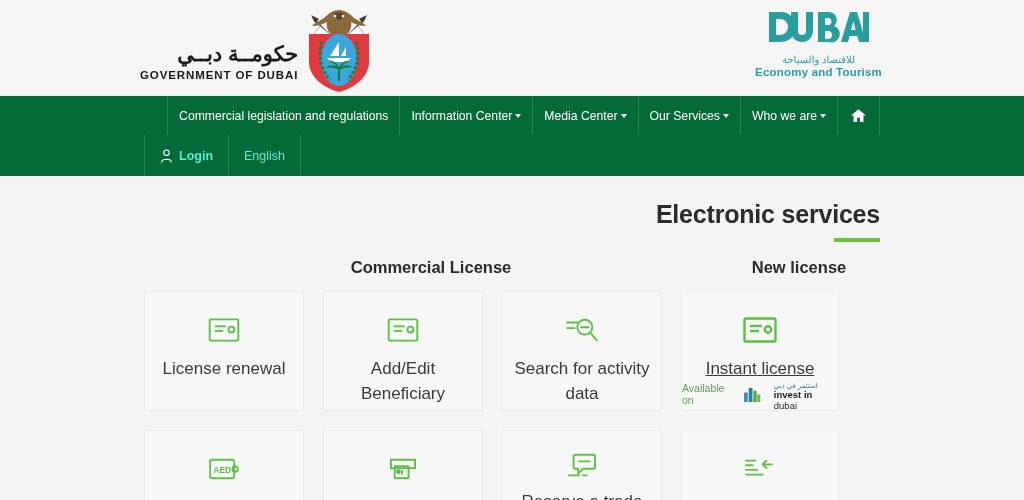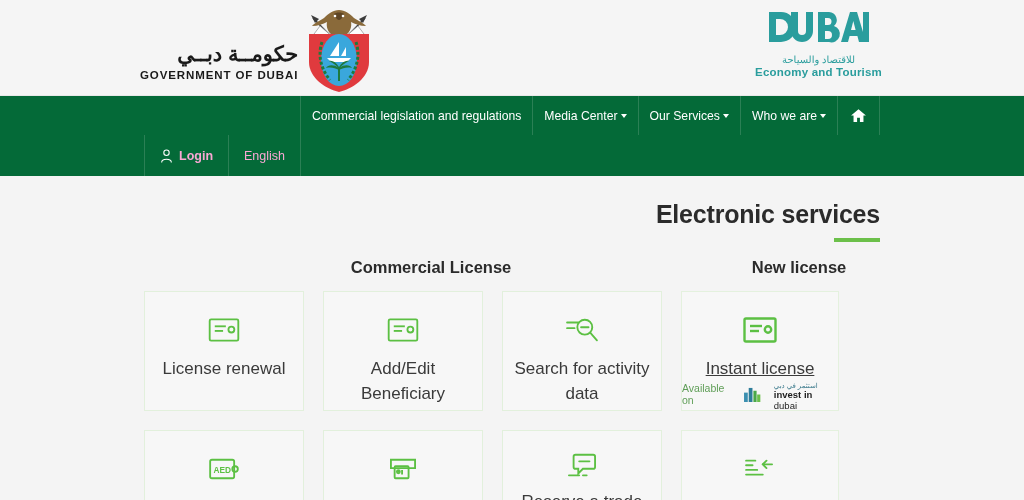--- a/index.html
+++ b/index.html
@@ -58,21 +58,21 @@
     border-left: 3.5px solid transparent;
     border-right: 3.5px solid transparent;
     border-top: 4px solid #ffffff;
   }
   .home-cell { padding: 0 12px; }
 
   .nav-sub { height: 41px; display: flex; padding-left: 144px; }
   .sub-item {
     display: flex; align-items: center; gap: 6px;
     padding: 0 15px;
-    color: #f9a8d4; font-size: 12.5px;
+    color: #5eead4; font-size: 12.5px;
     border-left: 1px solid #2b8055;
     cursor: pointer;
     justify-content: space-between;
   }
   .sub-item.bold { font-weight: bold; }
   .sub-item:last-child { border-right: 1px solid #2b8055; }
 
   
   .main { position: relative; padding: 0 144px; }
   .page-title {
@@ -186,20 +186,24 @@
     </svg>
     <div class="det-ar">للاقتصاد والسياحة</div>
     <div class="det-en">Economy and Tourism</div>
   </div>
 </div>
 
 <div class="navbar">
   <div class="nav-main">
     <div class="nav-item">
       <span>Commercial legislation and regulations</span>
+    </div>
+    <div class="nav-item">
+      <span>Information Center</span>
+      <i class="caret"></i>
     </div>
     <div class="nav-item">
       <span>Media Center</span>
       <i class="caret"></i>
     </div>
     <div class="nav-item">
       <span>Our Services</span>
       <i class="caret"></i>
     </div>
     <div class="nav-item">

